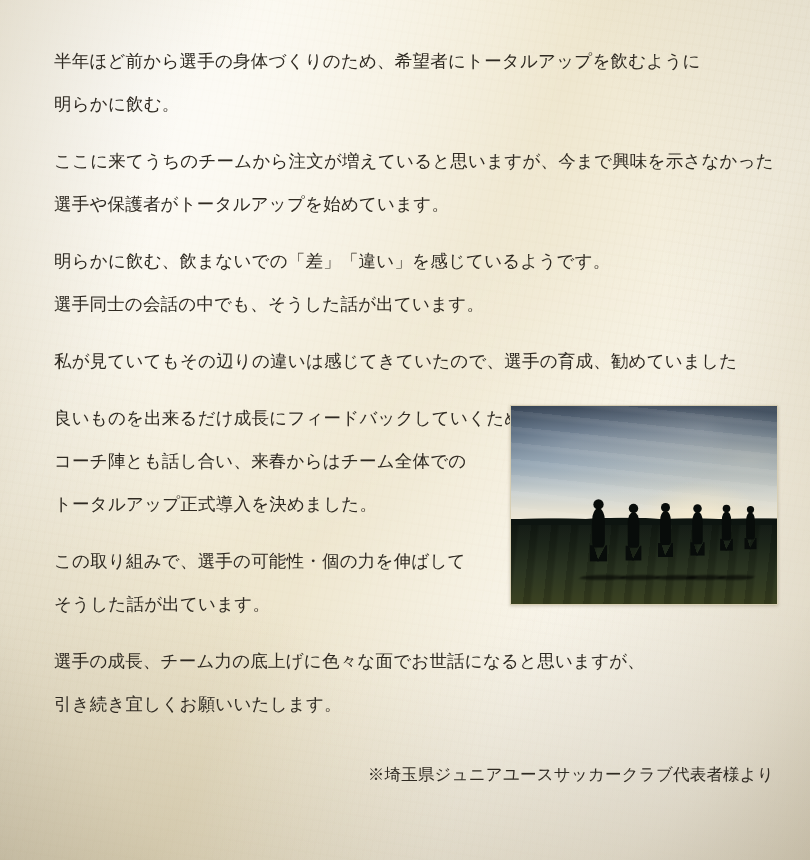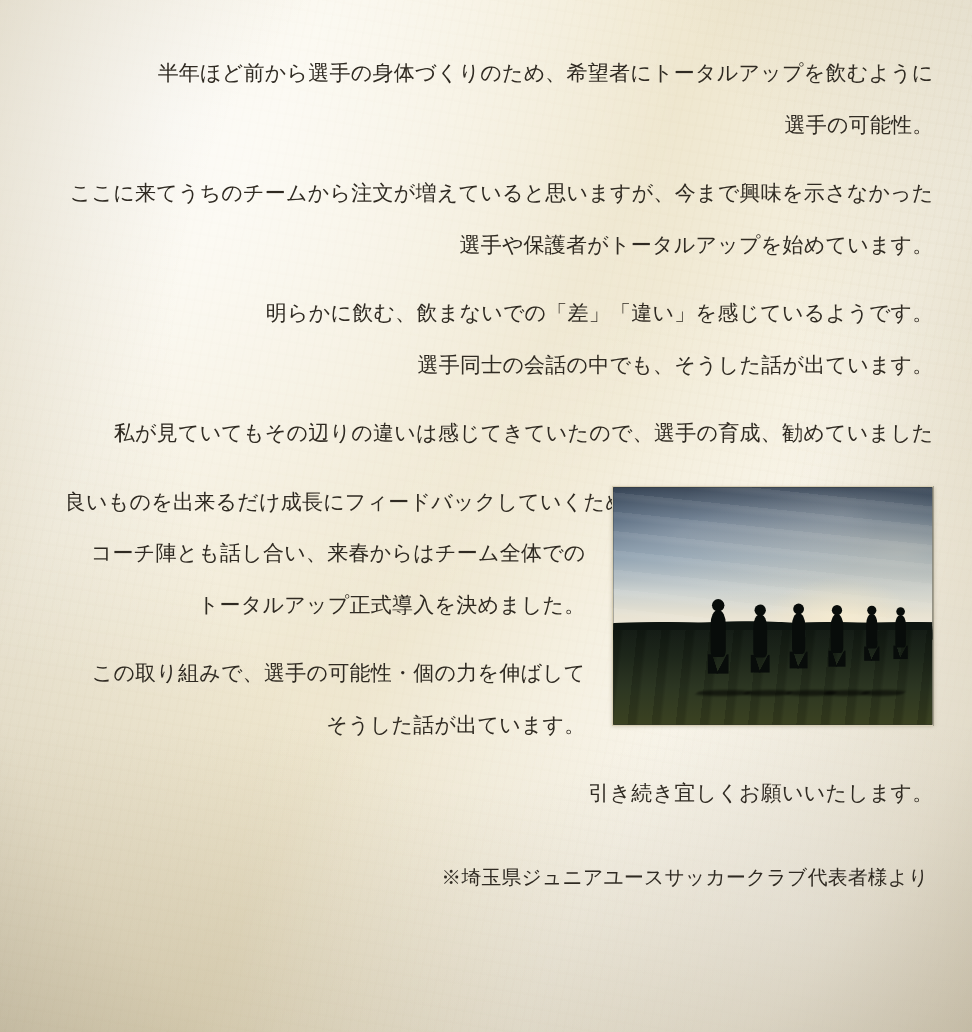--- a/index.html
+++ b/index.html
@@ -37,21 +37,20 @@
     pointer-events: none;
     background:
       radial-gradient(ellipse at 50% 35%, rgba(0,0,0,0) 45%, rgba(92,78,48,0.10) 80%, rgba(70,58,33,0.20) 100%),
       linear-gradient(to bottom, rgba(255,255,255,0.0) 70%, rgba(120,102,64,0.10) 100%);
   }
 
   #content {
     position: relative;
     z-index: 2;
     padding: 40px 32px 0 54px;
-    text-align: right;
   }
 
   .para {
     color: #2f2a22;
     font-size: 17.5px;
     line-height: 43px;
     letter-spacing: 0.2px;
     margin: 0 0 14px 0;
     max-width: 730px;
   }
@@ -187,21 +186,21 @@
 </style>
 </head>
 <body>
 
 <div id="page">
 
   <div id="content">
 
     <p class="para">
       <span class="line">半年ほど前から選手の身体づくりのため、希望者にトータルアップを飲むように</span>
-      <span class="line">選手の可能性。</span>
+      <span class="line">明らかに飲む。</span>
     </p>
 
     <p class="para">
       <span class="line">ここに来てうちのチームから注文が増えていると思いますが、今まで興味を示さなかった</span>
       <span class="line">選手や保護者がトータルアップを始めています。</span>
     </p>
 
     <p class="para">
       <span class="line">明らかに飲む、飲まないでの「差」「違い」を感じているようです。</span>
       <span class="line">選手同士の会話の中でも、そうした話が出ています。</span>
@@ -242,20 +241,21 @@
 
       <p class="para">
         <span class="line">この取り組みで、選手の可能性・個の力を伸ばして</span>
         <span class="line">そうした話が出ています。</span>
       </p>
 
       <div style="clear:both;"></div>
     </div>
 
     <p class="para">
+      <span class="line">選手の成長、チーム力の底上げに色々な面でお世話になると思いますが、</span>
       <span class="line">引き続き宜しくお願いいたします。</span>
     </p>
 
   </div>
 
   <div id="credit">※埼玉県ジュニアユースサッカークラブ代表者様より</div>
 
 </div>
 
 </body></html>

